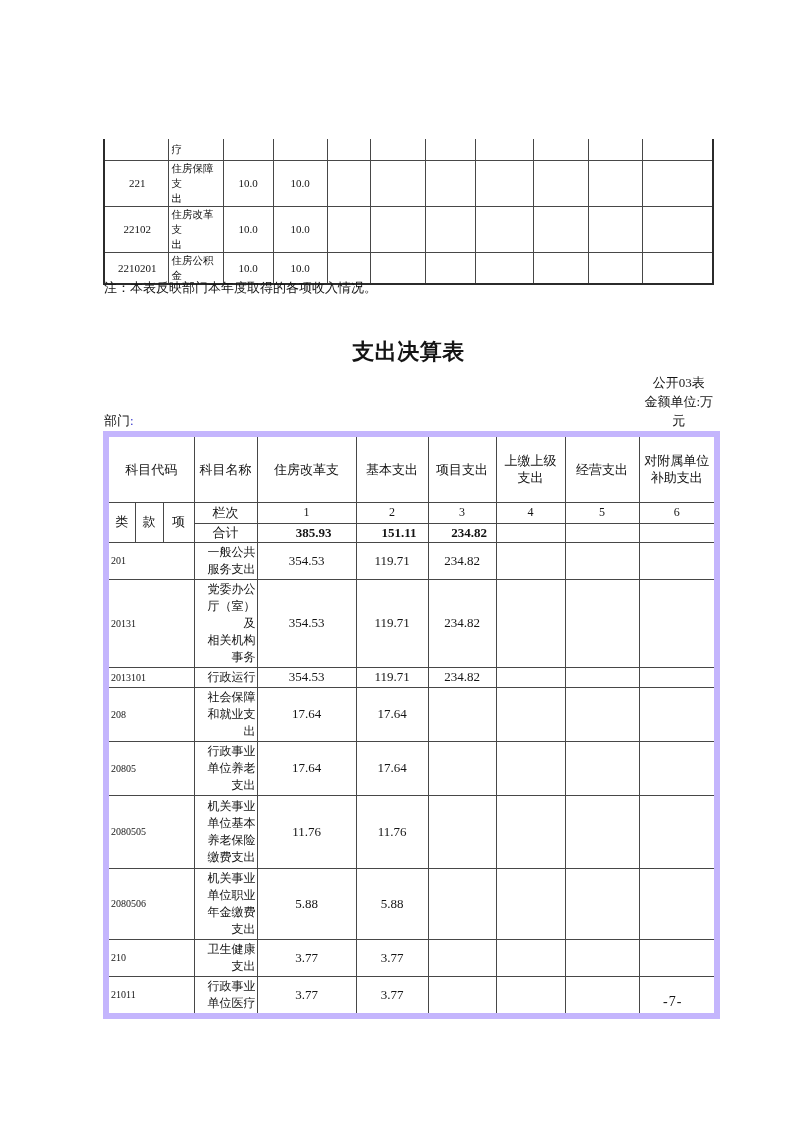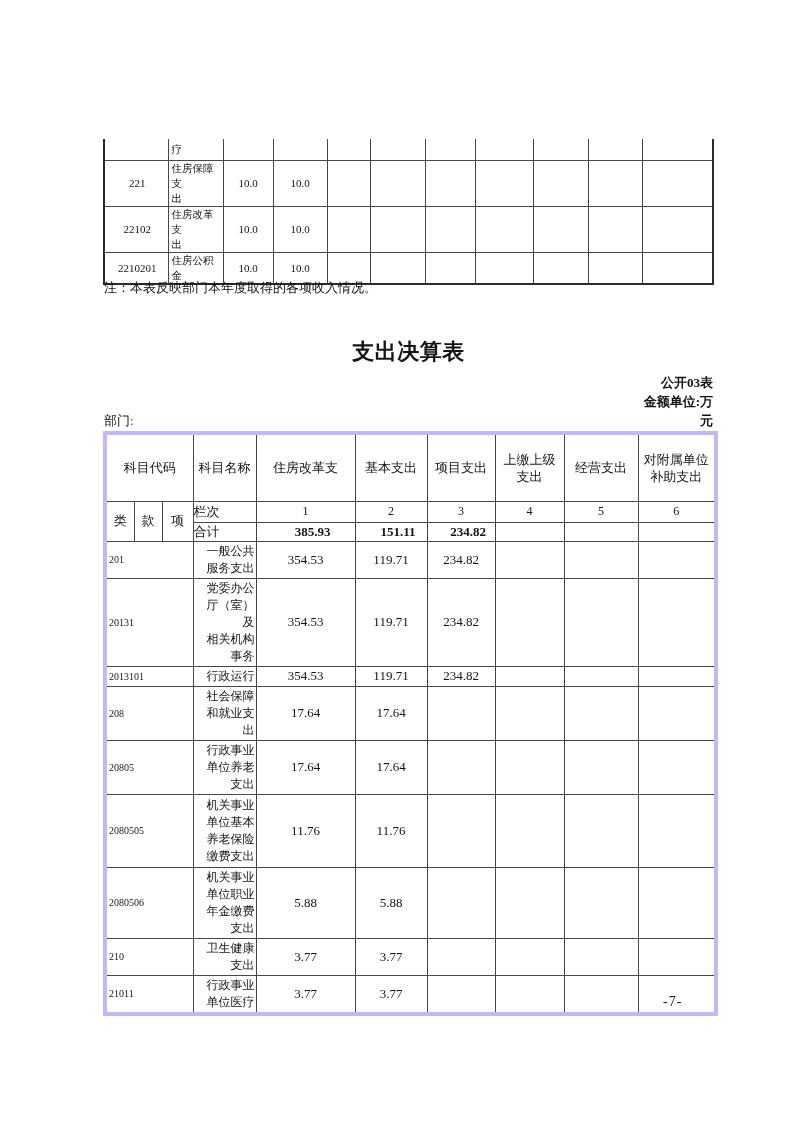--- a/index.html
+++ b/index.html
@@ -25,35 +25,35 @@
   
   .note { position:absolute; left:104px; top:279px; font-size:13px; line-height:17px; }
 
   
   .doc-title {
     position:absolute; left:103px; top:337px; width:611px; text-align:center;
     font-family:"Liberation Sans","DejaVu Sans",sans-serif;
     font-size:22px; font-weight:bold; letter-spacing:0.5px;
   }
   .meta-right {
-    position:absolute; right:80px; top:373px; text-align:right;
-    font-size:13px; line-height:19px;font-weight:bold;
+    position:absolute; right:80px; top:373px; text-align:center;
+    font-size:13px; line-height:19px;
   }
   .dept { position:absolute; left:104px; top:412px; font-size:13px; }
   .dept .colon { color:#3333cc; }
 
   
   .main-table {
     position:absolute; left:103px; top:431px; width:611px;
-    border:4px solid #c4b5fd;
+    border:6px solid #c4b5fd;
   }
   .main-table th { font-size:13px; line-height:17px; text-align:center; padding:0 2px; }
   .sub-num { font-size:12px; text-align:center; }
   .lkx { font-size:13px; text-align:center; }
-  .lanci-cell, .total-label { font-size:13px; text-align:left;margin-top:28px; }
+  .lanci-cell, .total-label { font-size:13px; text-align:center;margin-top:28px; }
   .code-cell { font-size:10px; text-align:left; padding-left:2px; }
   .name-cell { font-size:12px; line-height:17px; text-align:right; padding:1px 1px 1px 13px; white-space:pre-line; }
   .val-cell  { font-size:13px; text-align:center; }
   .total-row .val-cell { font-weight:bold;padding-left:14px; }
 
   
   .page-num { position:absolute; left:663px; top:994px; font-size:14px; letter-spacing:1px; }
 </style>
 </head>
 <body>

